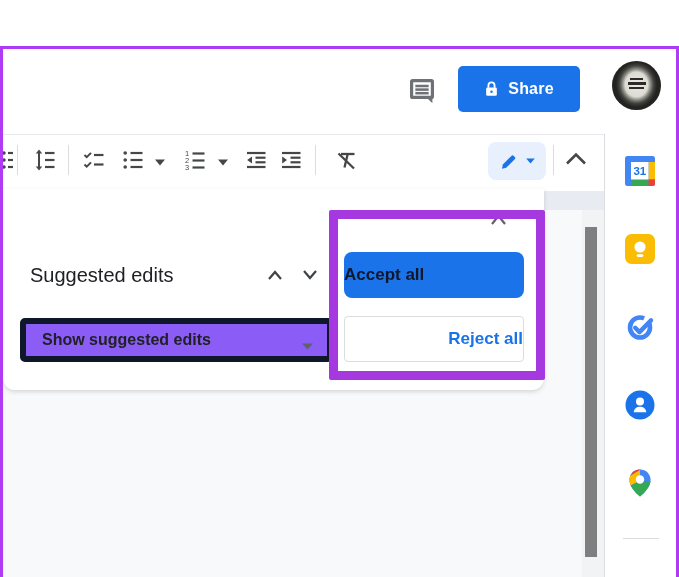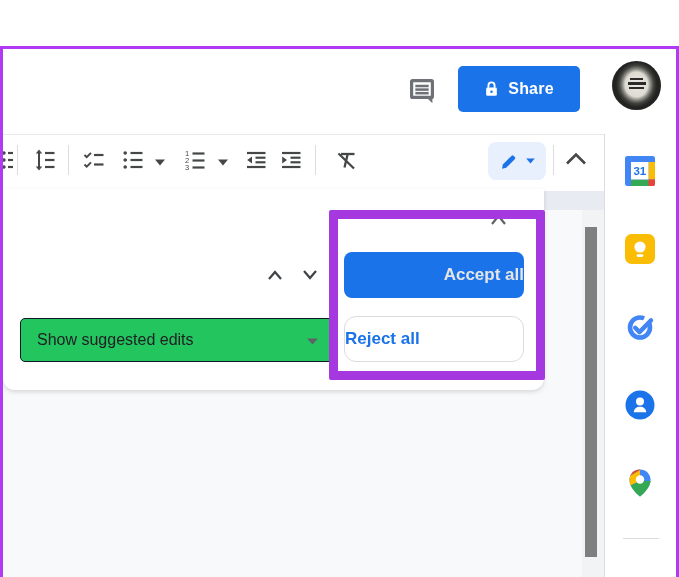--- a/index.html
+++ b/index.html
@@ -49,34 +49,34 @@
   .sugg-panel{
     left:0;top:140px;width:541px;height:201px;background:#fff;z-index:5;
     border-radius:0 0 12px 12px;
     box-shadow:0 2px 4px rgba(60,64,67,.18);
   }
   .sugg-title{left:27px;top:215px;font-size:20px;color:#202124;z-index:6;}
   .nav-chev{top:220px;width:16px;height:12px;z-index:6;cursor:pointer;}
   .collapse-chev{left:487px;top:164px;width:17px;height:13px;z-index:6;cursor:pointer;}
   .sugg-dropdown{
     left:17px;top:269px;width:313px;height:44px;box-sizing:border-box;z-index:6;
-    border:1px solid #0f172a;border-radius:5px;background:#22c55e;
-    display:flex;align-items:center;cursor:pointer;
+    border:6px solid #0f172a;border-radius:5px;background:#8b5cf6;
+    display:flex;align-items:center;cursor:pointer;font-weight:bold;
   }
   .sugg-dropdown .dd-label{margin-left:16px;font-size:16px;color:#202124;}
   .sugg-dropdown .dd-caret{position:absolute;right:14px;top:19px;}
   .accept-btn{
     left:341px;top:203px;width:180px;height:46px;border-radius:8px;background:#1a73e8;
+    display:flex;align-items:center;justify-content:flex-start;z-index:6;cursor:pointer;
+    color:#0f172a;font-size:17px;font-weight:600;
+  }
+  .reject-btn{
+    left:341px;top:267px;width:180px;height:46px;border-radius:4px;background:#fff;
+    border:1px solid #dadce0;box-sizing:border-box;
     display:flex;align-items:center;justify-content:flex-end;z-index:6;cursor:pointer;
-    color:#e5e5e5;font-size:17px;font-weight:600;
-  }
-  .reject-btn{
-    left:341px;top:267px;width:180px;height:46px;border-radius:12px;background:#fff;
-    border:1px solid #dadce0;box-sizing:border-box;
-    display:flex;align-items:center;justify-content:flex-start;z-index:6;cursor:pointer;
     color:#1a73e8;font-size:17px;font-weight:600;
   }
   .highlight-box{
     left:326px;top:161px;width:216px;height:170px;box-sizing:border-box;
     border:9px solid #a638e0;border-radius:2px;z-index:10;pointer-events:none;
   }
 </style>
 </head>
 <body>
 
@@ -197,20 +197,21 @@
     <polyline points="3,13.5 12,4.5 21,13.5" fill="none" stroke="#444746" stroke-width="2.6"></polyline>
   </svg>
 
   <div class="abs doc-area"></div>
   <div class="abs corner-strip"></div>
   <div class="abs scroll-track"></div>
   <div class="abs scroll-thumb"></div>
 
   <div class="abs sugg-panel"></div>
 
+  <div class="abs sugg-title">Suggested edits</div>
 
   <svg class="abs nav-chev" style="left:264px" viewBox="0 0 16 12">
     <polyline points="2,10 8,3 14,10" fill="none" stroke="#3f4346" stroke-width="2.2"></polyline>
   </svg>
   <svg class="abs nav-chev" style="left:299px" viewBox="0 0 16 12">
     <polyline points="2,2 8,9 14,2" fill="none" stroke="#3f4346" stroke-width="2.2"></polyline>
   </svg>
 
   <svg class="abs collapse-chev" viewBox="0 0 17 13">
     <polyline points="2,11 8.5,3 15,11" fill="none" stroke="#5f6368" stroke-width="2.2"></polyline>

